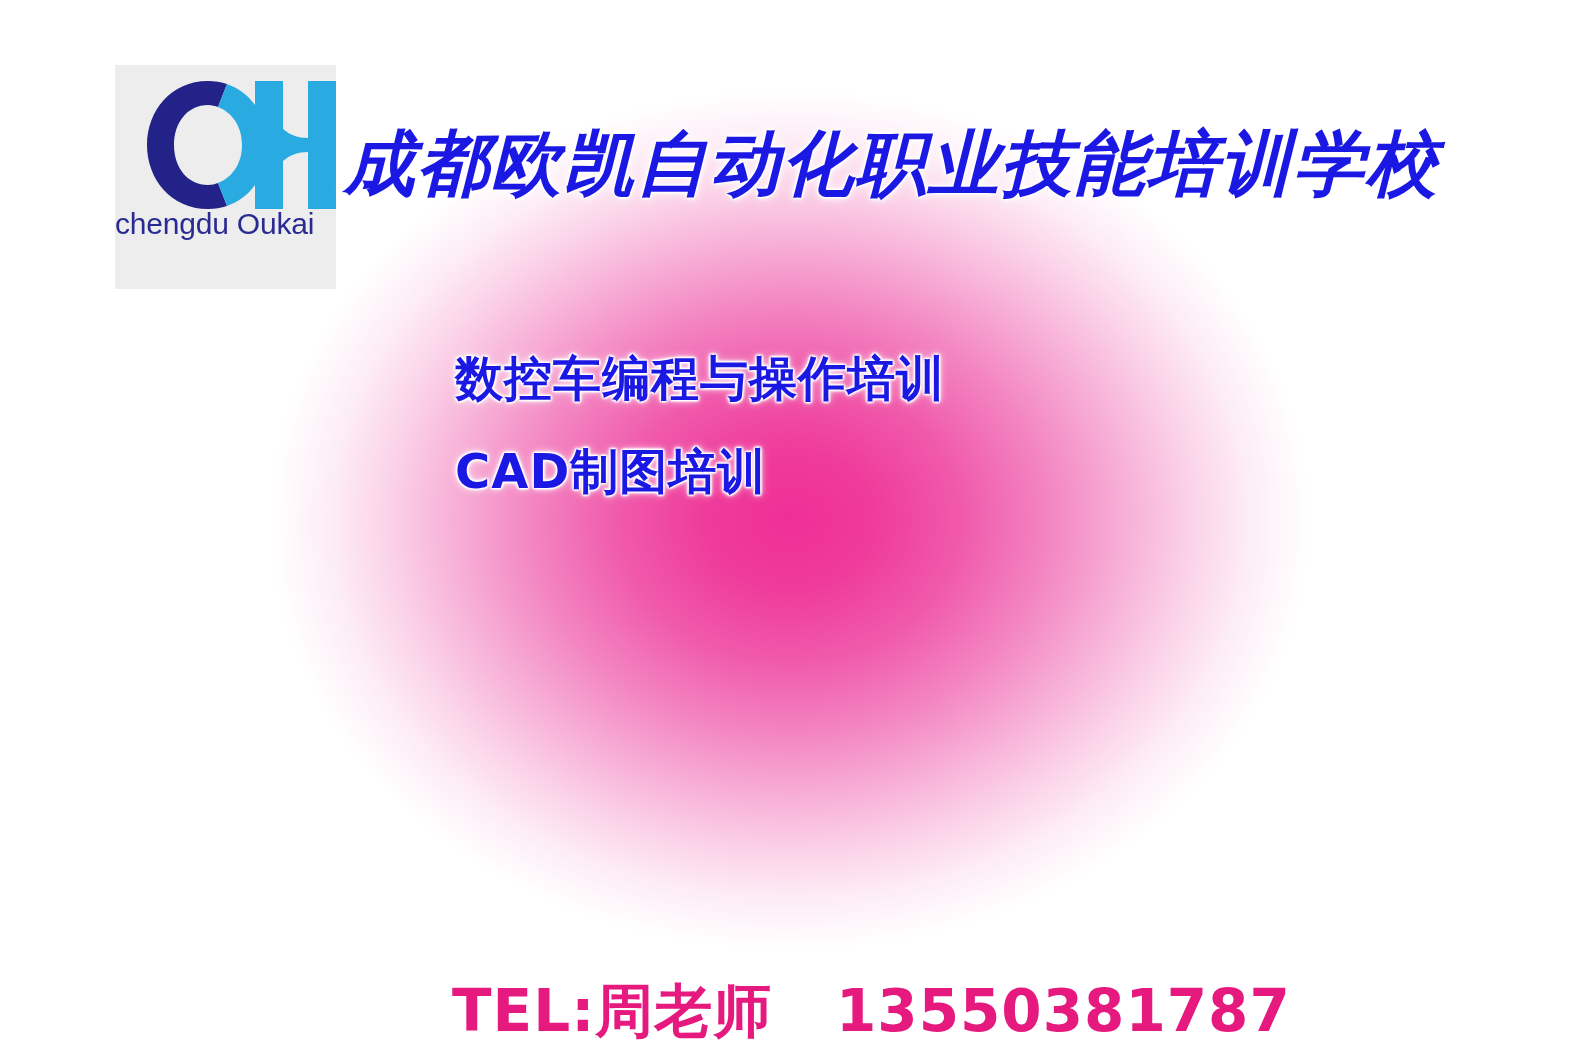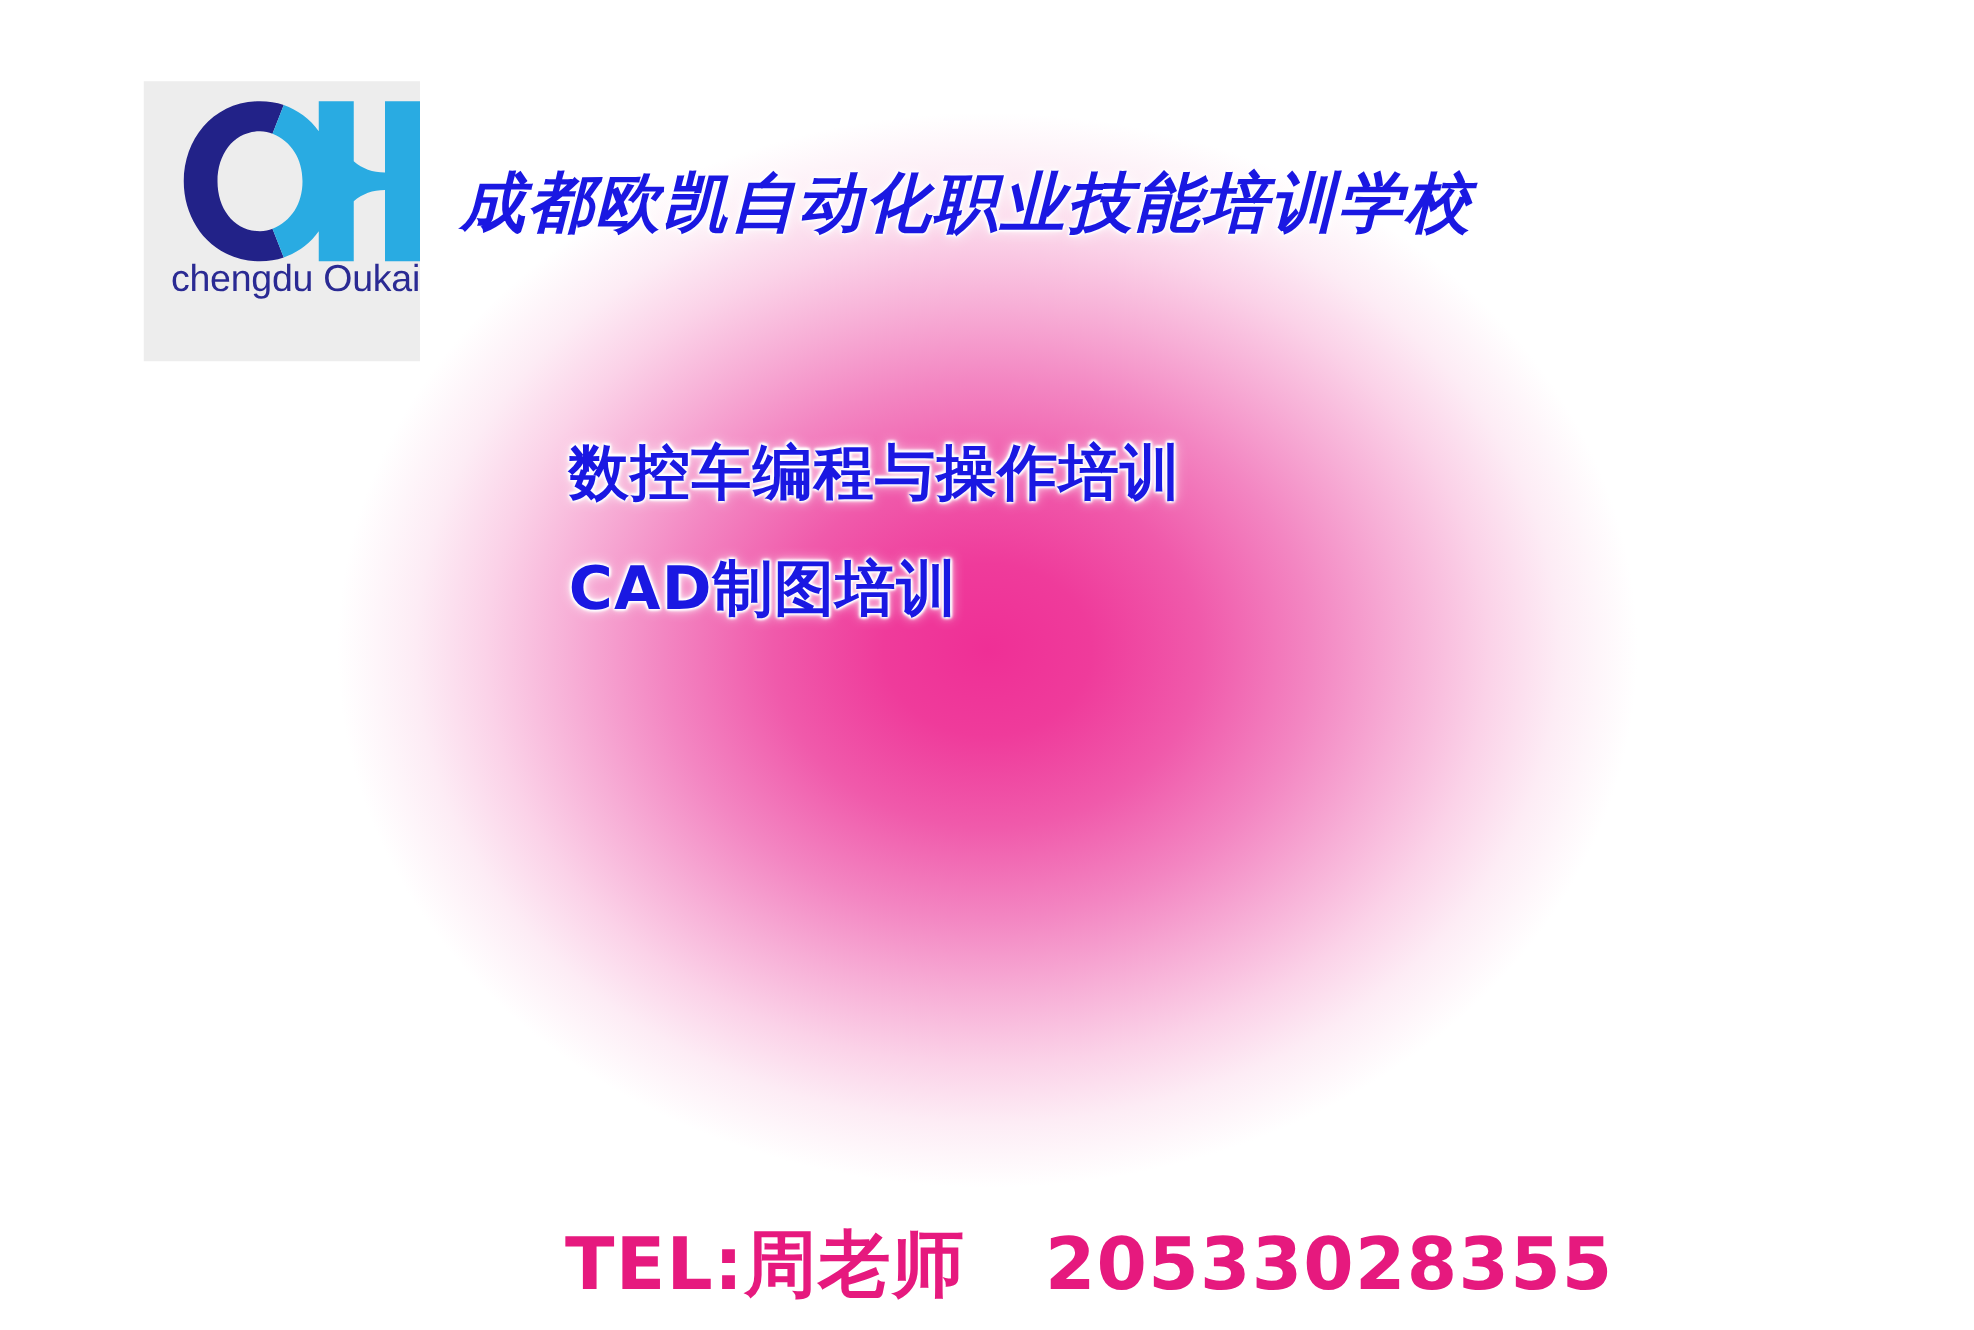--- a/index.html
+++ b/index.html
@@ -47,41 +47,41 @@
     left: 0;
     top: 10px;
     width: 221px;
     height: 140px;
   }
   .logo-wordmark {
     position: absolute;
     left: 0;
     top: 142px;
     width: 221px;
-    text-align: right;
+    text-align: left;
     font-family: "Liberation Sans", sans-serif;
     font-size: 30px;
     font-weight: 400;
     letter-spacing: -0.2px;
     color: #2a2a93;
     white-space: nowrap;
   }
 
   
   .headline {
     position: absolute;
-    left: 368px;
+    left: 344px;
     top: 113px;
     width: 1110px;
     height: 100px;
     line-height: 100px;
     font-family: "DejaVu Serif", "Liberation Serif", serif;
     font-weight: 700;
     font-style: italic;
-    font-size: 52px;
+    font-size: 71px;
     letter-spacing: 2px;
     color: #1a18e2;
     white-space: nowrap;
     text-shadow:
       0 0 3px #ffffff,  0 0 6px #ffffff,
       1px 0 2px #ffffff, -1px 0 2px #ffffff,
       0 1px 2px #ffffff, 0 -1px 2px #ffffff,
       0 0 12px rgba(255,255,255,0.95);
   }
 
@@ -146,15 +146,15 @@
     <div class="logo-wordmark">chengdu Oukai</div>
   </div>
 
   <div class="headline">成都欧凯自动化职业技能培训学校</div>
 
   <div class="course-list">
     <div class="course-line">数控车编程与操作培训</div>
     <div class="course-line">CAD制图培训</div>
   </div>
 
-  <div class="contact">TEL:周老师   20533028355</div>
+  <div class="contact">TEL:周老师   13550381787</div>
 
 </div>
 
 </body></html>

